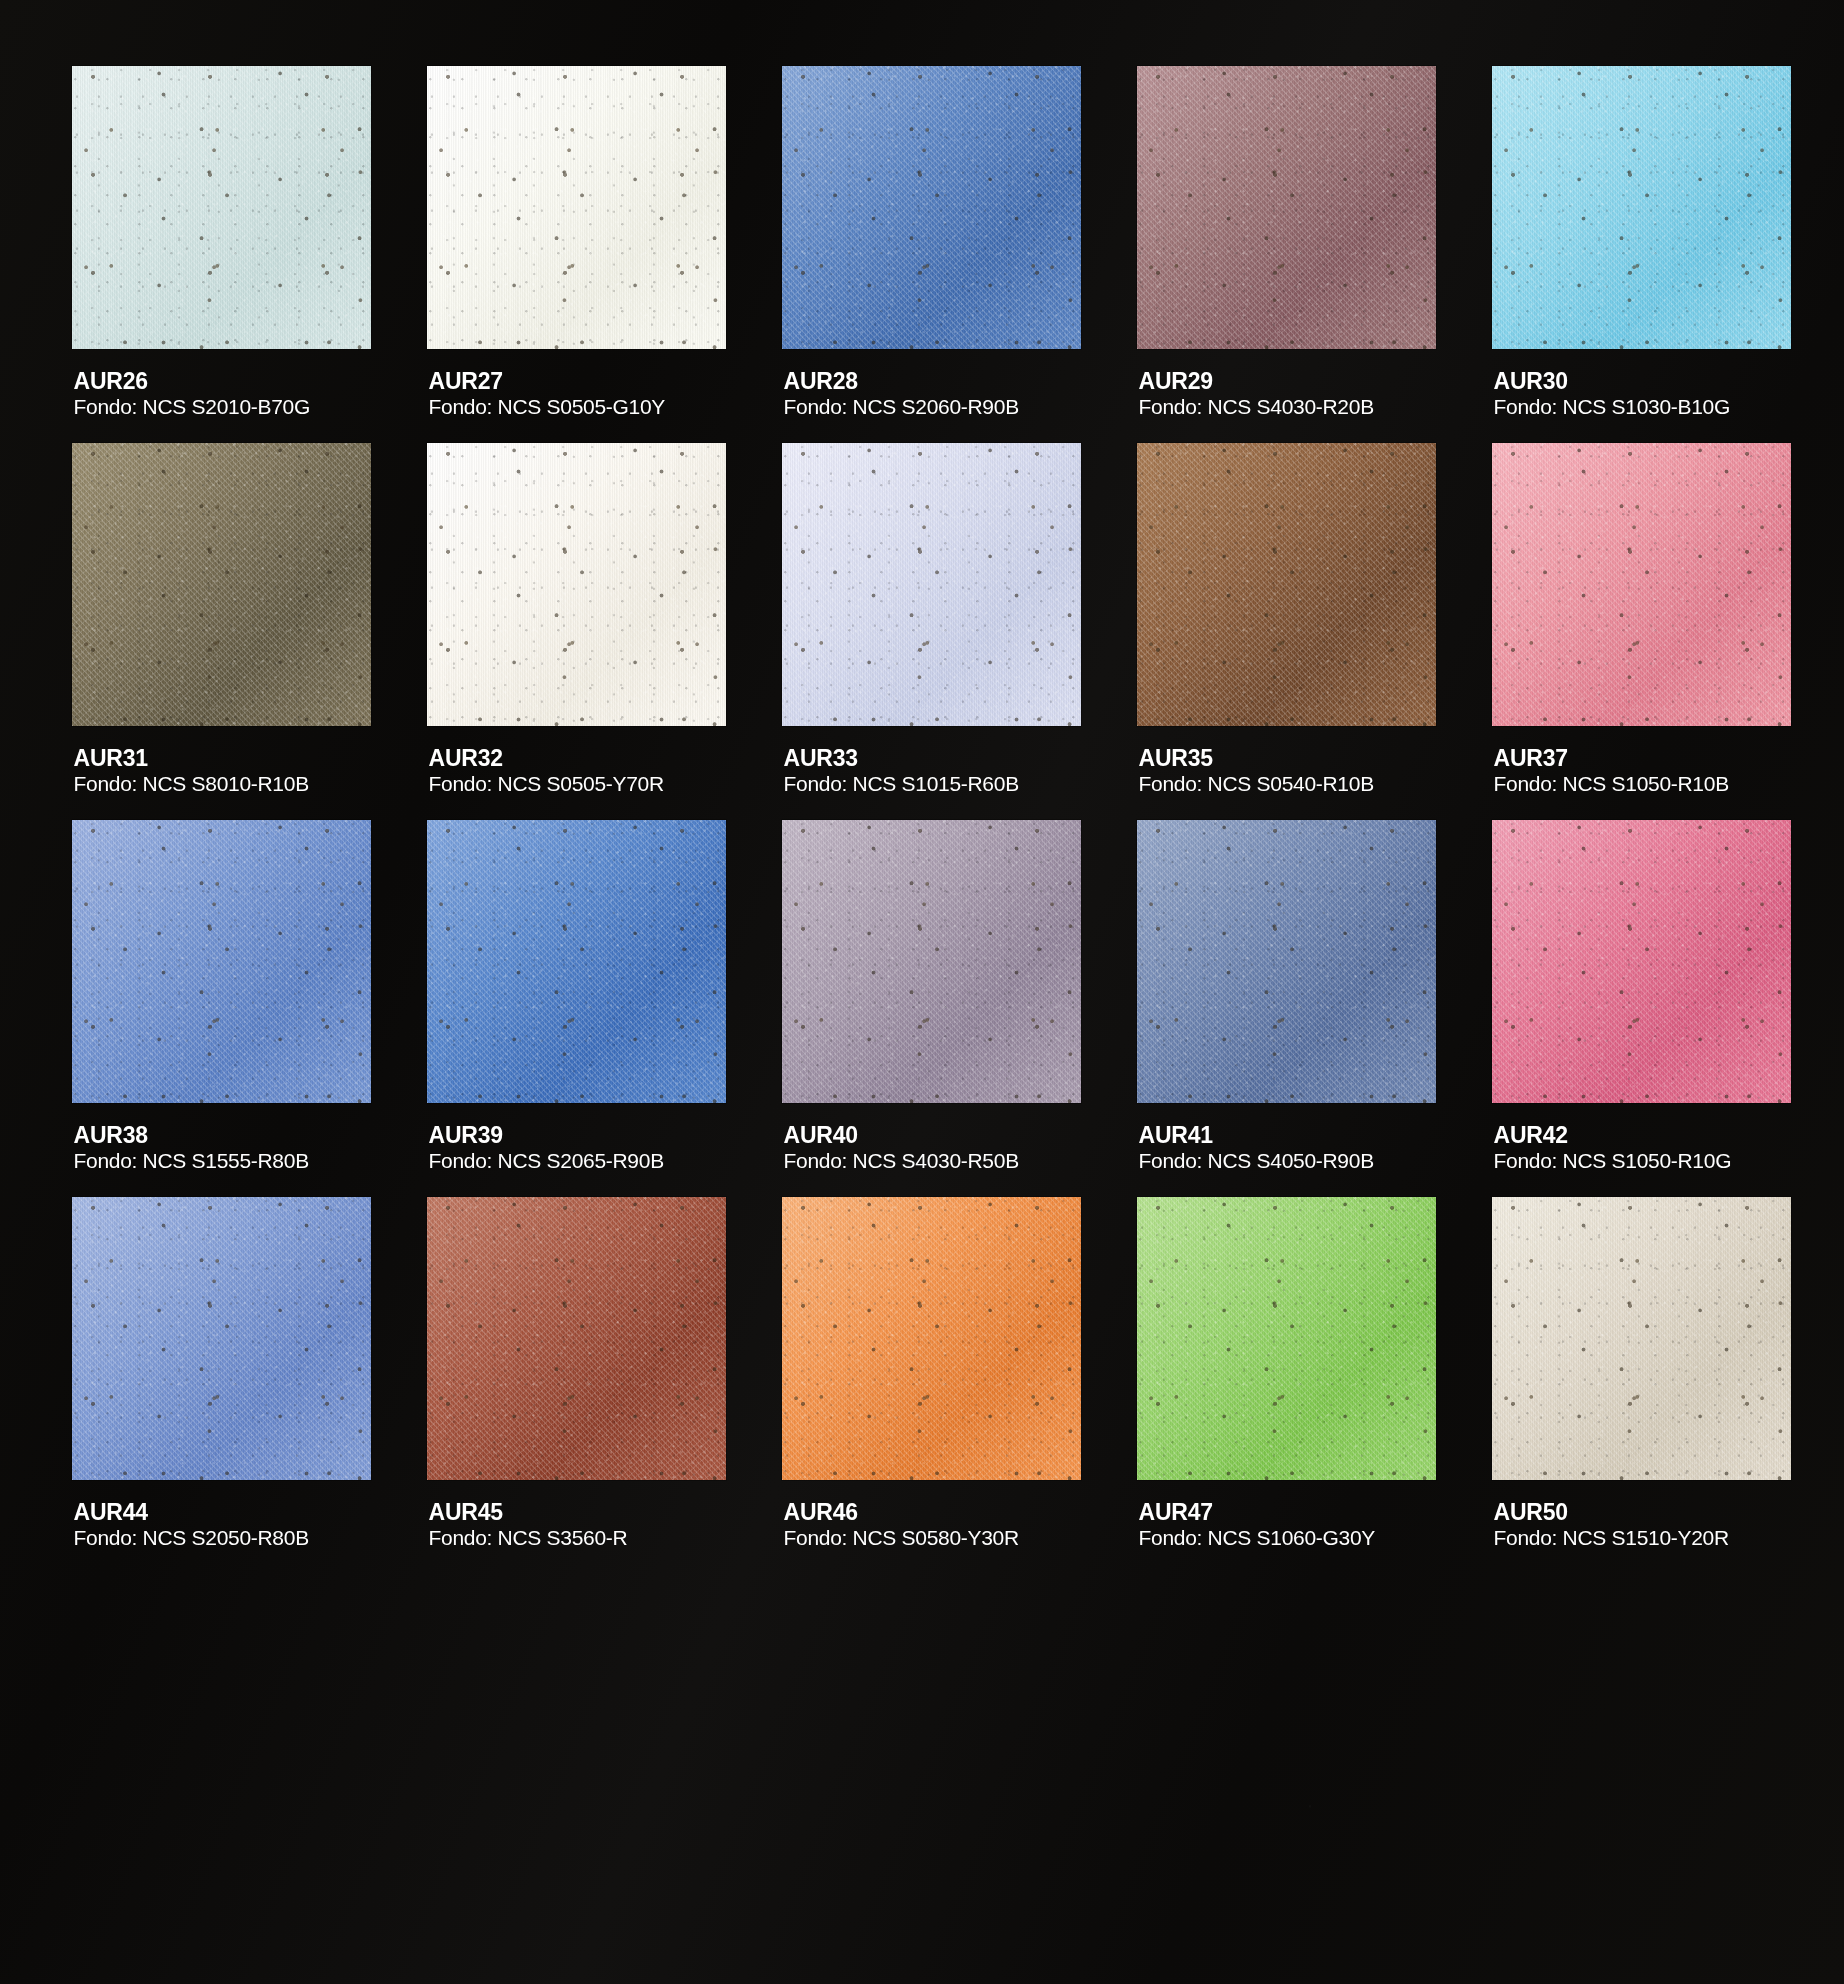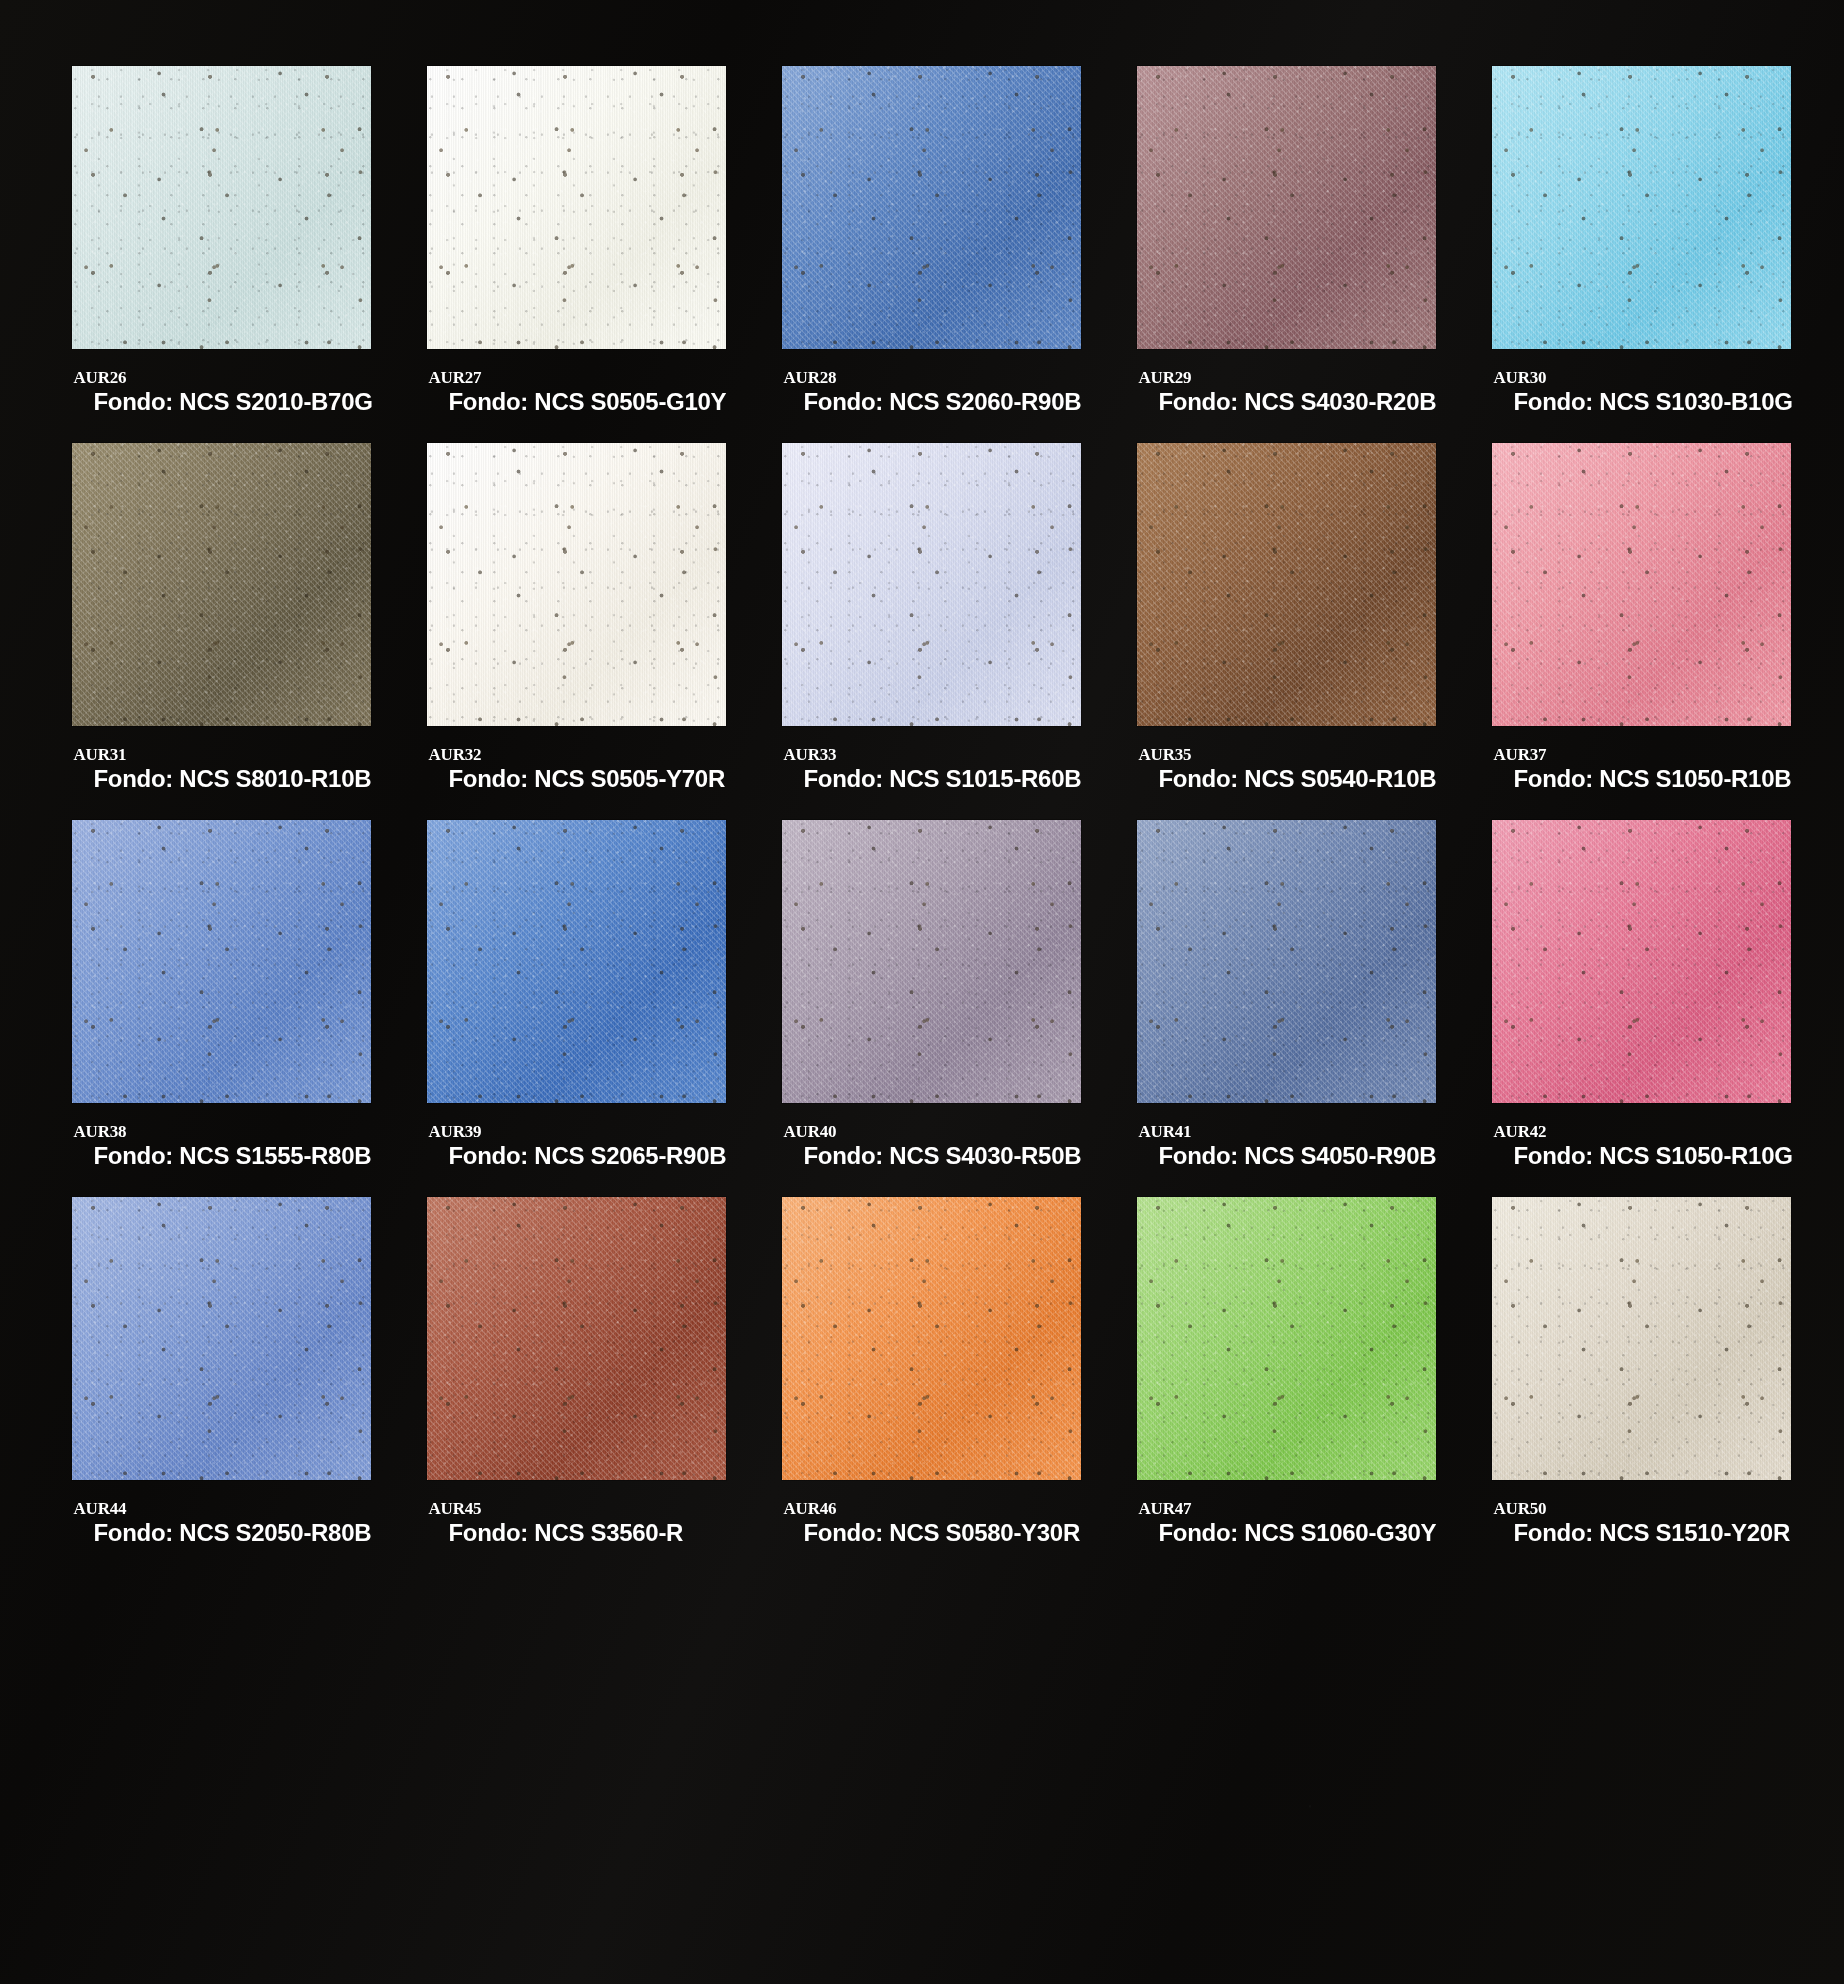--- a/index.html
+++ b/index.html
@@ -117,30 +117,28 @@
   }
   .label {
     position: absolute;
     left: 1.5px;
     top: 302px;
     color: #ffffff;
     line-height: 1.16;
     white-space: nowrap;
   }
   .label .code {
-    font-size: 17px;
+    font-size: 23px;
     font-weight: bold;
     letter-spacing: -0.2px;
-    font-family: Liberation Serif, serif;
   }
   .label .fondo {
-    font-size: 24px;
-    font-weight: bold;
+    font-size: 21px;
+    font-weight: normal;
     letter-spacing: -0.3px;
-    margin-left: 20px;
   }
 </style>
 </head>
 <body>
 
 <div id="board"></div>
 
 <div id="grid">
     <div class="cell">
       <div class="swatch" style="background: linear-gradient(135deg, rgb(232, 242, 241) 0%, rgb(214, 231, 230) 38%, rgb(200, 222, 221) 68%, rgb(214, 231, 230) 100%);">

